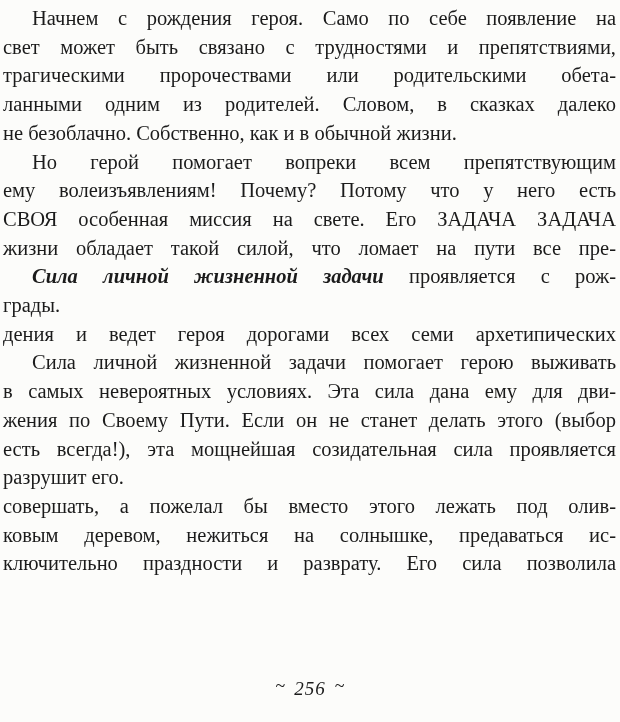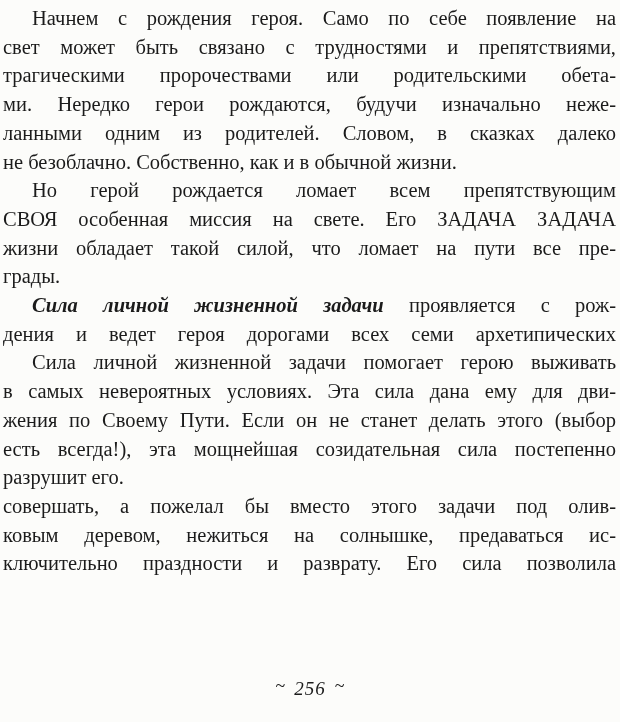--- a/index.html
+++ b/index.html
@@ -65,34 +65,34 @@
   }
 </style>
 </head>
 <body style="background: rgb(252, 252, 250);">
 
 <div class="book-page">
   <div class="text-block" style="color: rgb(27, 27, 27);">
       <div class="line just indent"><span>Начнем с рождения героя. Само по себе появление на</span></div>
       <div class="line just"><span>свет может быть связано с трудностями и препятствиями,</span></div>
       <div class="line just"><span>трагическими пророчествами или родительскими обета-</span></div>
-      <div class="line just"><span>ми. Нередко герои рождаются, будучи изначально неже-</span></div>
       <div class="line just"><span>ланными одним из родителей. Словом, в сказках далеко</span></div>
       <div class="line"><span>не безоблачно. Собственно, как и в обычной жизни.</span></div>
-      <div class="line just indent"><span>Но герой рождается ломает всем препятствующим</span></div>
+      <div class="line just indent"><span>Но герой помогает вопреки всем препятствующим</span></div>
+      <div class="line just"><span>ему волеизъявлениям! Почему? Потому что у него есть</span></div>
       <div class="line just"><span>СВОЯ особенная миссия на свете. Его ЗАДАЧА ЗАДАЧА</span></div>
       <div class="line just"><span>жизни обладает такой силой, что ломает на пути все пре-</span></div>
+      <div class="line just indent"><span class="lead">Сила личной жизненной задачи</span><span> проявляется с рож-</span></div>
       <div class="line"><span>грады.</span></div>
-      <div class="line just indent"><span class="lead">Сила личной жизненной задачи</span><span> проявляется с рож-</span></div>
       <div class="line just"><span>дения и ведет героя дорогами всех семи архетипических</span></div>
       <div class="line just indent"><span>Сила личной жизненной задачи помогает герою выживать</span></div>
       <div class="line just"><span>в самых невероятных условиях. Эта сила дана ему для дви-</span></div>
       <div class="line just"><span>жения по Своему Пути. Если он не станет делать этого (выбор</span></div>
-      <div class="line just"><span>есть всегда!), эта мощнейшая созидательная сила постепенно</span></div>
+      <div class="line just"><span>есть всегда!), эта мощнейшая созидательная сила проявляется</span></div>
       <div class="line"><span>разрушит его.</span></div>
-      <div class="line just"><span>совершать, а пожелал бы вместо этого задачи под олив-</span></div>
+      <div class="line just"><span>совершать, а пожелал бы вместо этого лежать под олив-</span></div>
       <div class="line just"><span>ковым деревом, нежиться на солнышке, предаваться ис-</span></div>
       <div class="line just"><span>ключительно праздности и разврату. Его сила позволила</span></div>
     </div>
   <div class="footer">
     <span class="tilde">~</span><span class="pagenum">256</span><span class="tilde">~</span>
   </div>
 </div>
 
 </body></html>

